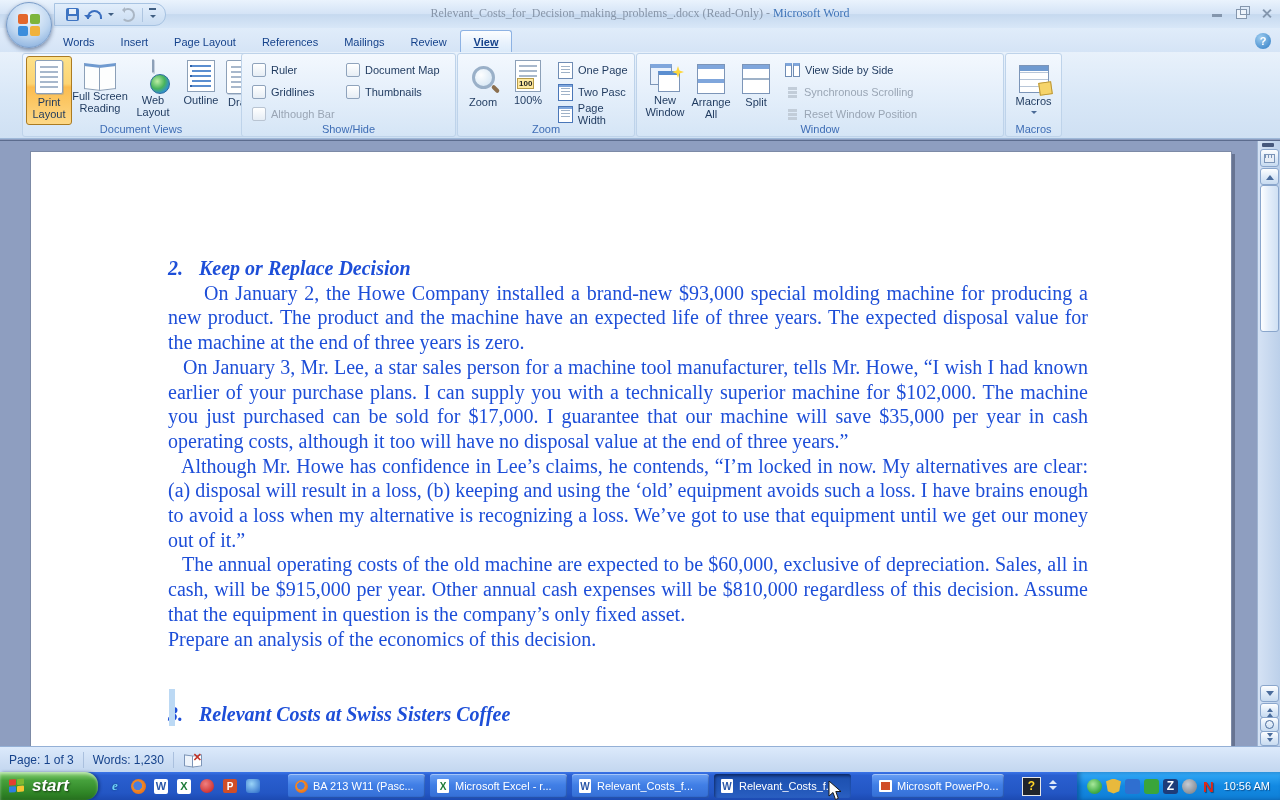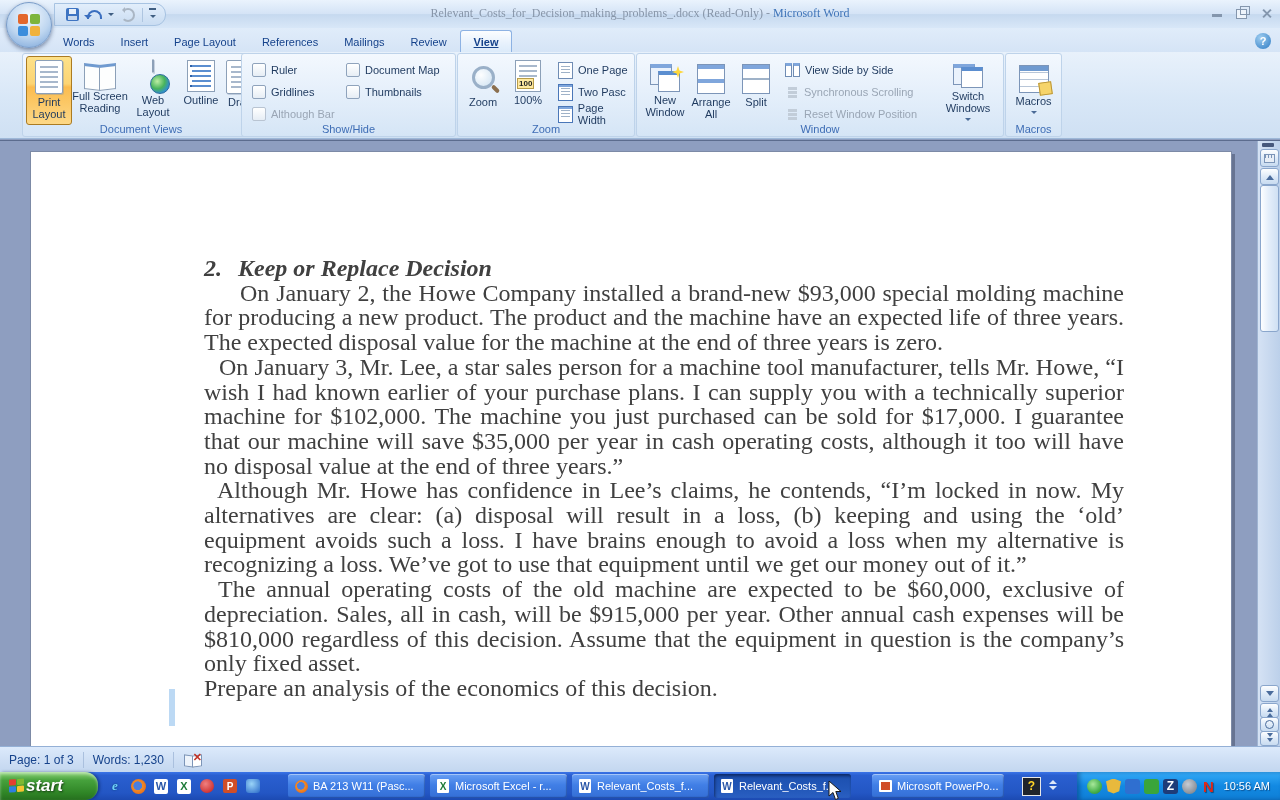--- a/index.html
+++ b/index.html
@@ -121,21 +121,21 @@
   .sbs-icon{width:15px;height:14px;display:flex;gap:1px;}
   .sbs-icon i{flex:1;background:#fff;border:1px solid #6f8cb4;border-top:3px solid #7fa6dc;}
   .arr-ud{display:flex;flex-direction:column;gap:1px;align-items:center;width:14px;}
   .arr-ud b{width:9px;height:3px;background:#c2cdd9;}
 
   
   .docarea{position:absolute;top:140px;left:0;right:0;height:606px;background:#8e9ec0;overflow:hidden;border-top:1px solid #5c6c8e;}
   .page{position:absolute;left:30px;top:10px;width:1200px;height:720px;background:#fff;
     border:1px solid #7c8aa6;box-shadow:3px 3px 0 rgba(55,65,90,.45);}
   .doc-content{position:absolute;left:137px;top:104px;width:920px;
-    font-family:"Liberation Serif",serif;font-size:24px;line-height:24.7px;color:#404040;text-align:justify;margin-left:36px;}
+    font-family:"Liberation Serif",serif;font-size:20px;line-height:24.7px;color:#1d4ed8;text-align:justify;}
   .doc-content p{margin:0;}
   .doc-h{font-weight:bold;font-style:italic;text-align:left;}
   .doc-h .num{display:inline-block;margin-right:16px;}
   .h2{margin-left:18px;}
   .h3{margin-left:26px;}
   .ind1{text-indent:36px;}
   .ind2{text-indent:15px;}
   .ind3{text-indent:13px;}
   .ind4{text-indent:14px;}
   .prepare{margin-left:38px;text-align:left;}
@@ -192,21 +192,21 @@
   .z-thumb{position:absolute;left:24px;top:-6px;width:10px;height:15px;
     background:linear-gradient(#fbfdff,#d6e5f5);border:1px solid #7c95b8;
     clip-path:polygon(0 0,100% 0,100% 58%,50% 100%,0 58%);}
 
   
   .taskbar{position:absolute;top:772px;left:0;right:0;height:28px;
     background:linear-gradient(#3a74e8,#2a5fd0 12%,#2356c4 75%,#1c4ab2);}
   .start-btn{position:absolute;left:0;top:0;height:28px;width:98px;border-radius:0 13px 13px 0;
     background:linear-gradient(#8ed478,#46a13c 30%,#2f8526 75%,#266f1e);
     box-shadow:inset 0 2px 3px rgba(255,255,255,.45),2px 0 3px rgba(0,20,60,.4);
-    display:flex;align-items:center;padding-left:9px;box-sizing:border-box;
+    display:flex;align-items:center;gap:6px;padding-left:9px;box-sizing:border-box;
     color:#fff;font-weight:bold;font-style:italic;font-size:17px;text-shadow:1px 1px 2px rgba(0,0,0,.55);}
   .xp-flag{width:17px;height:15px;display:grid;grid-template-columns:7px 7px;grid-template-rows:6px 6px;gap:1px;transform:skewY(-4deg);}
   .xp-flag i{border-radius:1px;}
   .xp-flag i:nth-child(1){background:#e33e30;}
   .xp-flag i:nth-child(2){background:#7db832;}
   .xp-flag i:nth-child(3){background:#2f7fe0;}
   .xp-flag i:nth-child(4){background:#f6c431;}
   .quick-launch{position:absolute;left:103px;top:0;height:28px;display:flex;align-items:center;gap:7px;padding:0 4px;}
   .ql{width:16px;height:16px;display:flex;align-items:center;justify-content:center;font-size:13px;font-weight:bold;}
   .ql-e{color:#6fd0f8;font-family:"Liberation Serif",serif;font-style:italic;text-shadow:0 0 2px #0a3a70;}
@@ -413,25 +413,20 @@
         <span>Synchronous Scrolling</span>
       </div>
       <div class="smallrow disabled" style="left:148px;top:51px;">
         <span class="arr-ud">
             <b></b>
             <b></b>
             <b></b>
           </span>
         <span>Reset Window Position</span>
       </div>
-      <div class="bigbtn" style="left:300px;width:62px;">
-        <span class="icon-wins"></span>
-        <span>Switch Windows</span>
-        <span class="caret-down"></span>
-      </div>
       <div class="rgroup-label">Window</div>
     </div>
 
     <div class="rgroup" style="left:1005px;width:55px;">
       <div class="bigbtn" style="left:5px;width:45px;">
         <span class="icon-macros"></span>
         <span>Macros</span>
         <span class="caret-down"></span>
       </div>
       <div class="rgroup-label">Macros</div>

